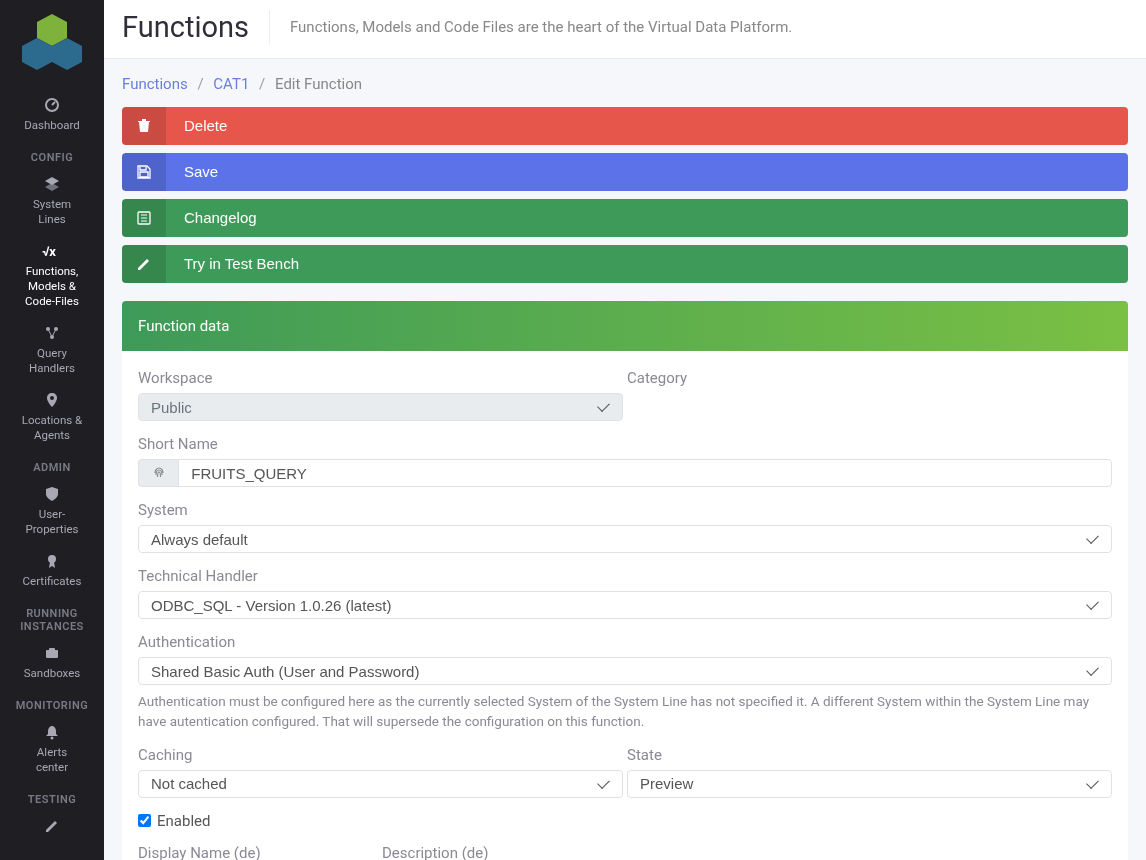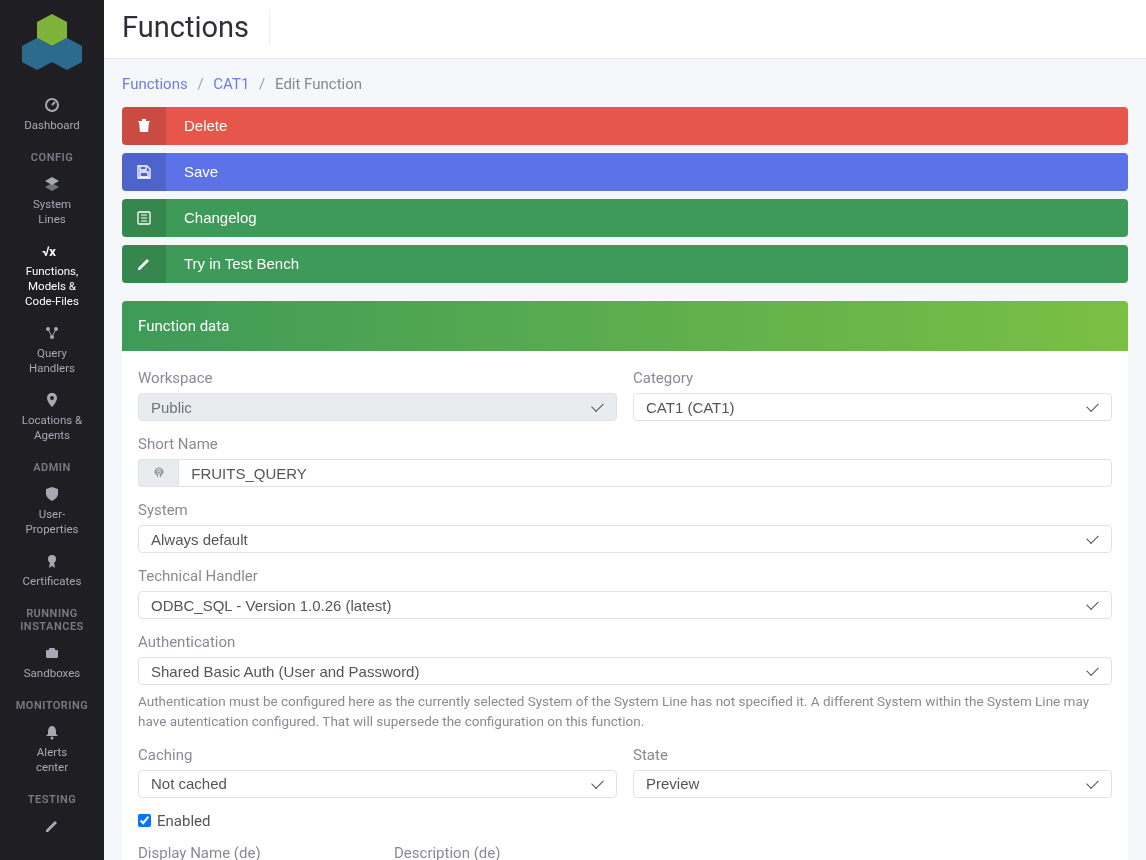--- a/index.html
+++ b/index.html
@@ -150,21 +150,21 @@
     background: linear-gradient(90deg, #3d9a58 0%, #7ac043 100%);
     color: #fff;
     padding: 16px 16px;
     font-size: 15px;
   }
   .card-body {
     padding: 18px 16px;
   }
   .form-row {
     display: flex;
-    gap: 16px;
+    gap: 4px;
     margin-bottom: 14px;
   }
   .form-group {
     flex: 1;
     margin-bottom: 14px;
   }
   .form-row .form-group {
     margin-bottom: 0;
   }
   .form-label {
@@ -350,20 +350,21 @@
         <svg width="16" height="16" viewBox="0 0 16 16" fill="#a8a8b5">
             <path d="M2 14 L4 14 L13 5 L11 3 L2 12 Z"></path>
           </svg>
       </span>
     </div>
   </aside>
 
   <div class="main">
     <div class="header">
       <div class="header-title">Functions</div>
+      <div class="header-sub">Functions, Models and Code Files are the heart of the Virtual Data Platform.</div>
     </div>
 
     <div class="content">
 
       <div class="breadcrumb">
         <a href="#">Functions</a>
         <span class="sep">/</span>
         <a href="#">CAT1</a>
         <span class="sep">/</span>
         <span class="current">Edit Function</span>
@@ -415,25 +416,20 @@
             <div class="form-group">
               <label class="form-label">Workspace</label>
               <div class="select-wrap">
                 <select class="form-select disabled-look">
                   <option>Public</option>
                 </select>
               </div>
             </div>
             <div class="form-group">
               <label class="form-label">Category</label>
-              <div class="select-wrap">
-                <select class="form-select">
-                  <option>CAT1 (CAT1)</option>
-                </select>
-              </div>
             </div>
           </div>
 
           <div class="form-group">
             <label class="form-label">Short Name</label>
             <div class="input-group">
               <span class="input-addon">
                 <svg width="16" height="16" viewBox="0 0 16 16" fill="none" stroke="#888" stroke-width="1.2">
                     <path d="M4 8 C4 5 6 3 8 3 C10 3 12 5 12 8 M5 10 C5 7 6.5 5 8 5 C9.5 5 11 7 11 10 M6.5 12 C6.5 9 7 7 8 7 C9 7 9.5 9 9.5 12"></path>
                   </svg>

